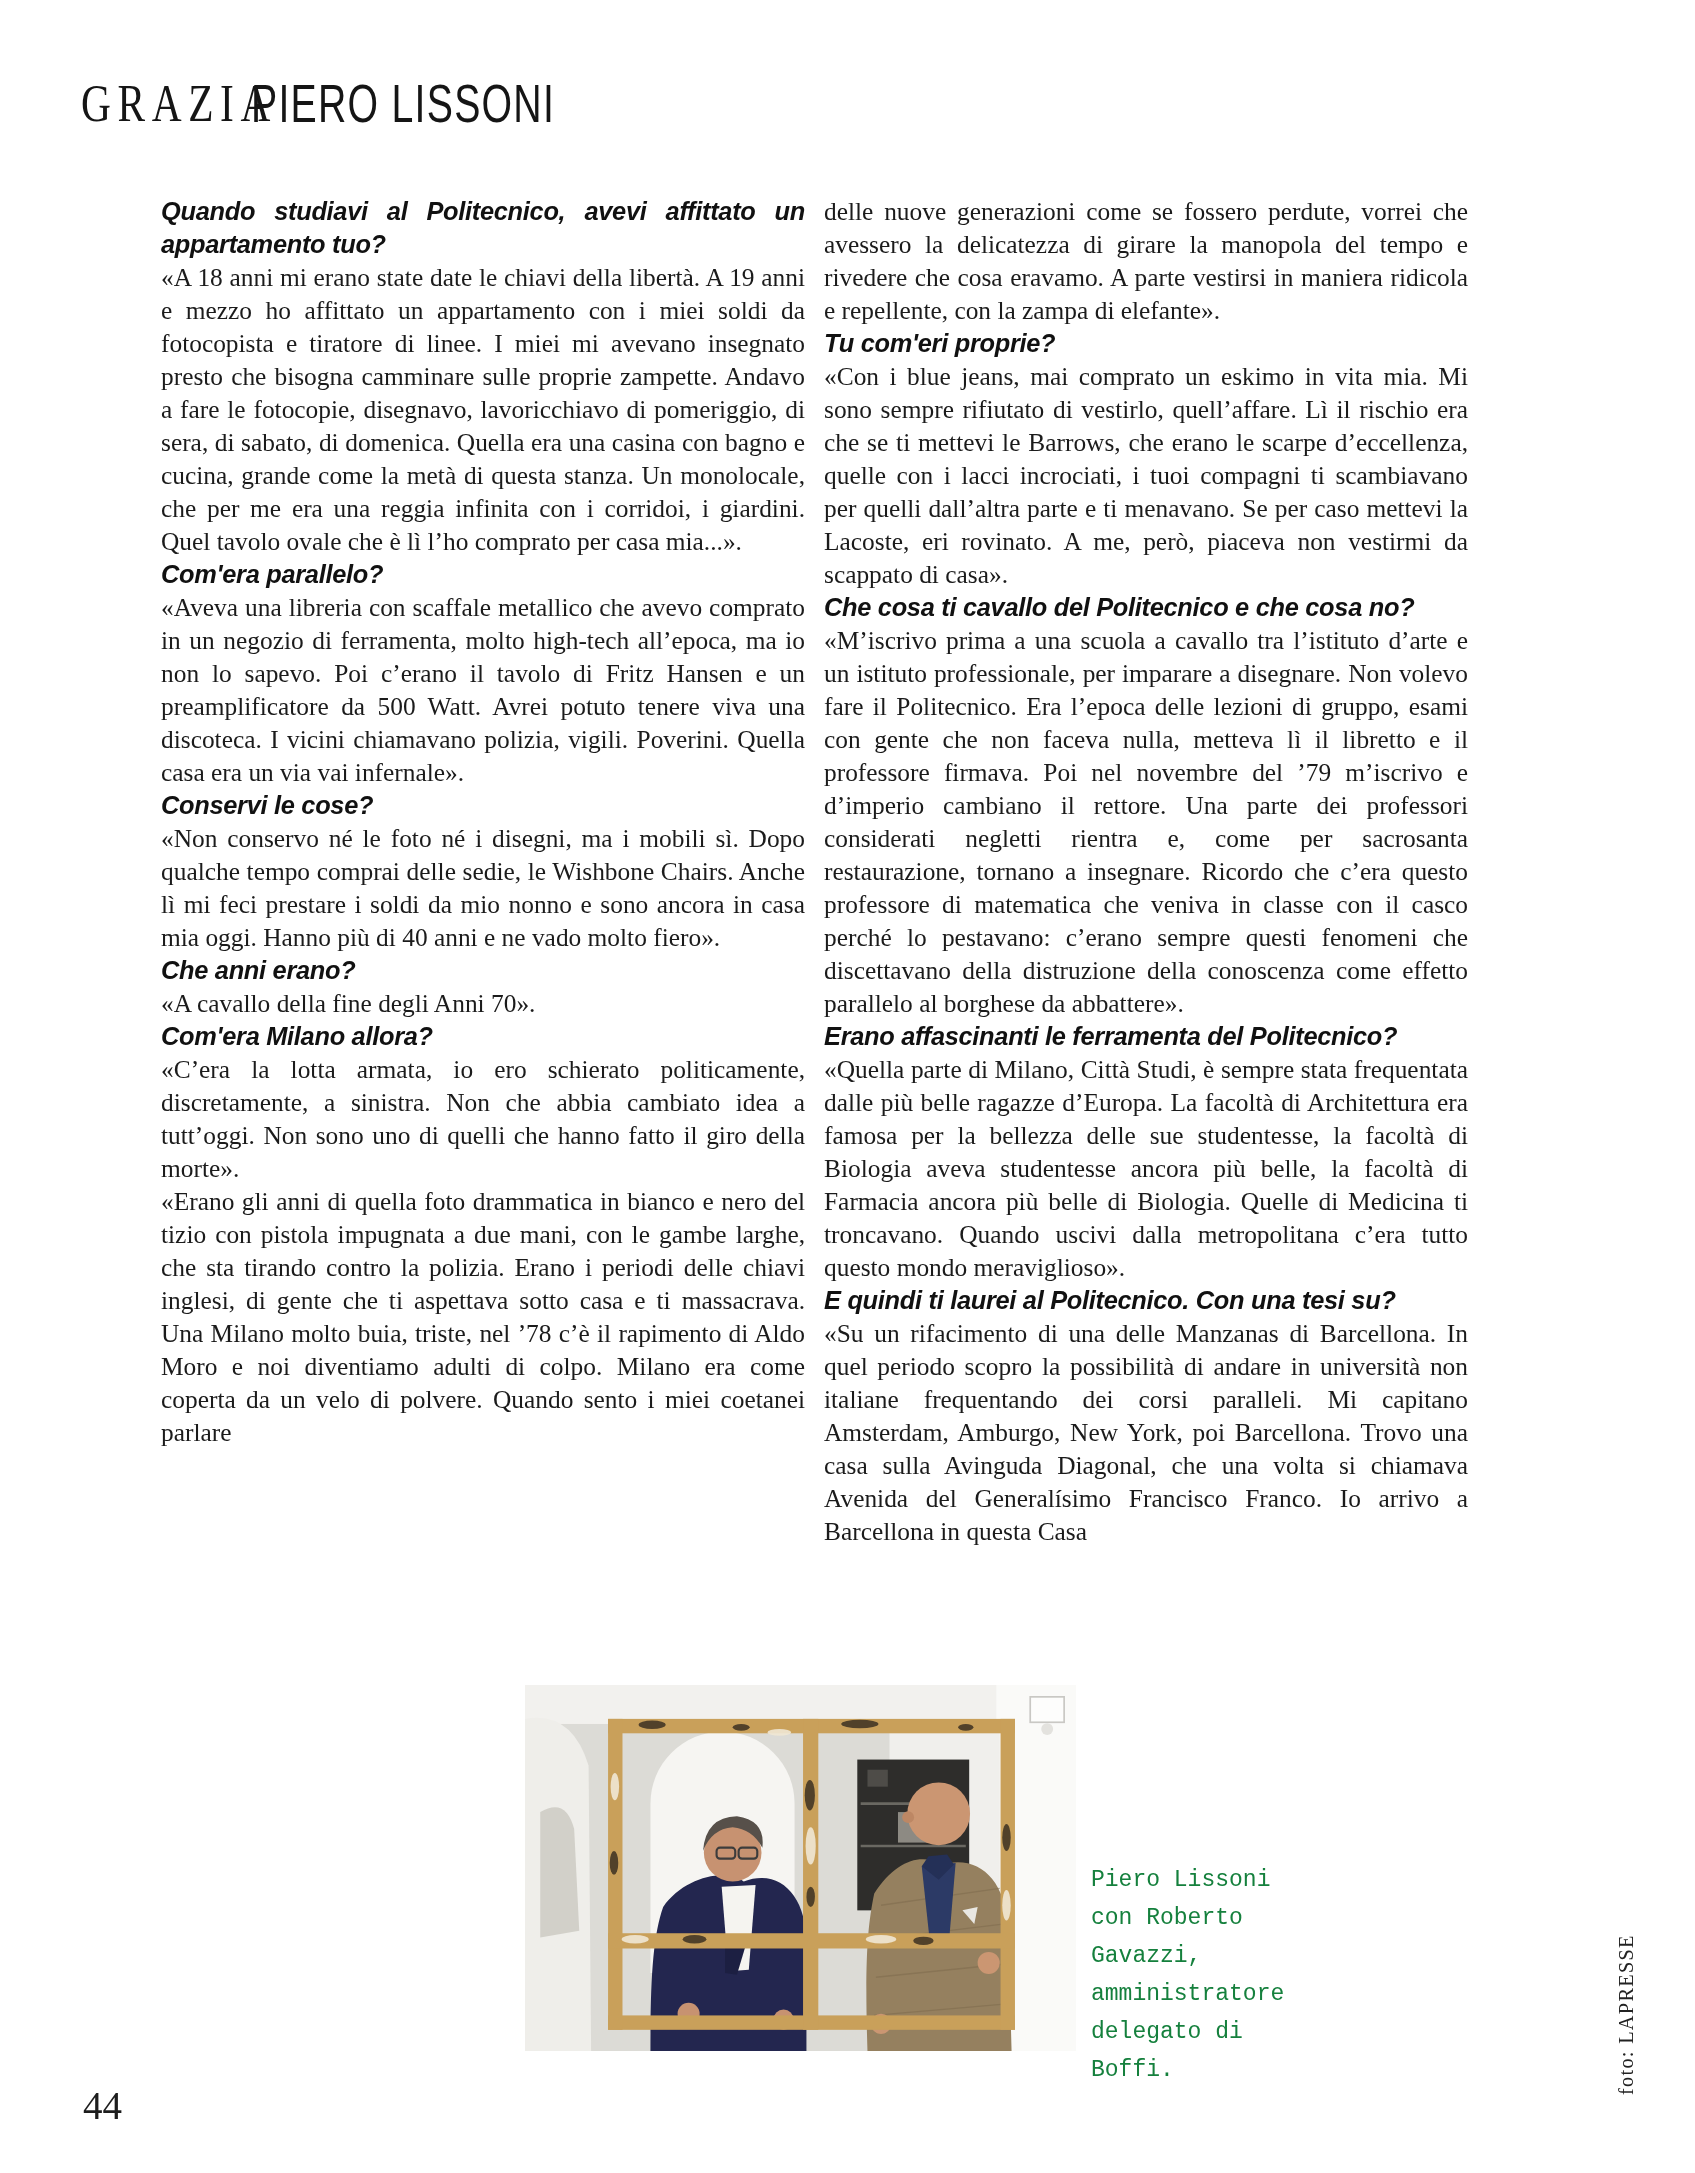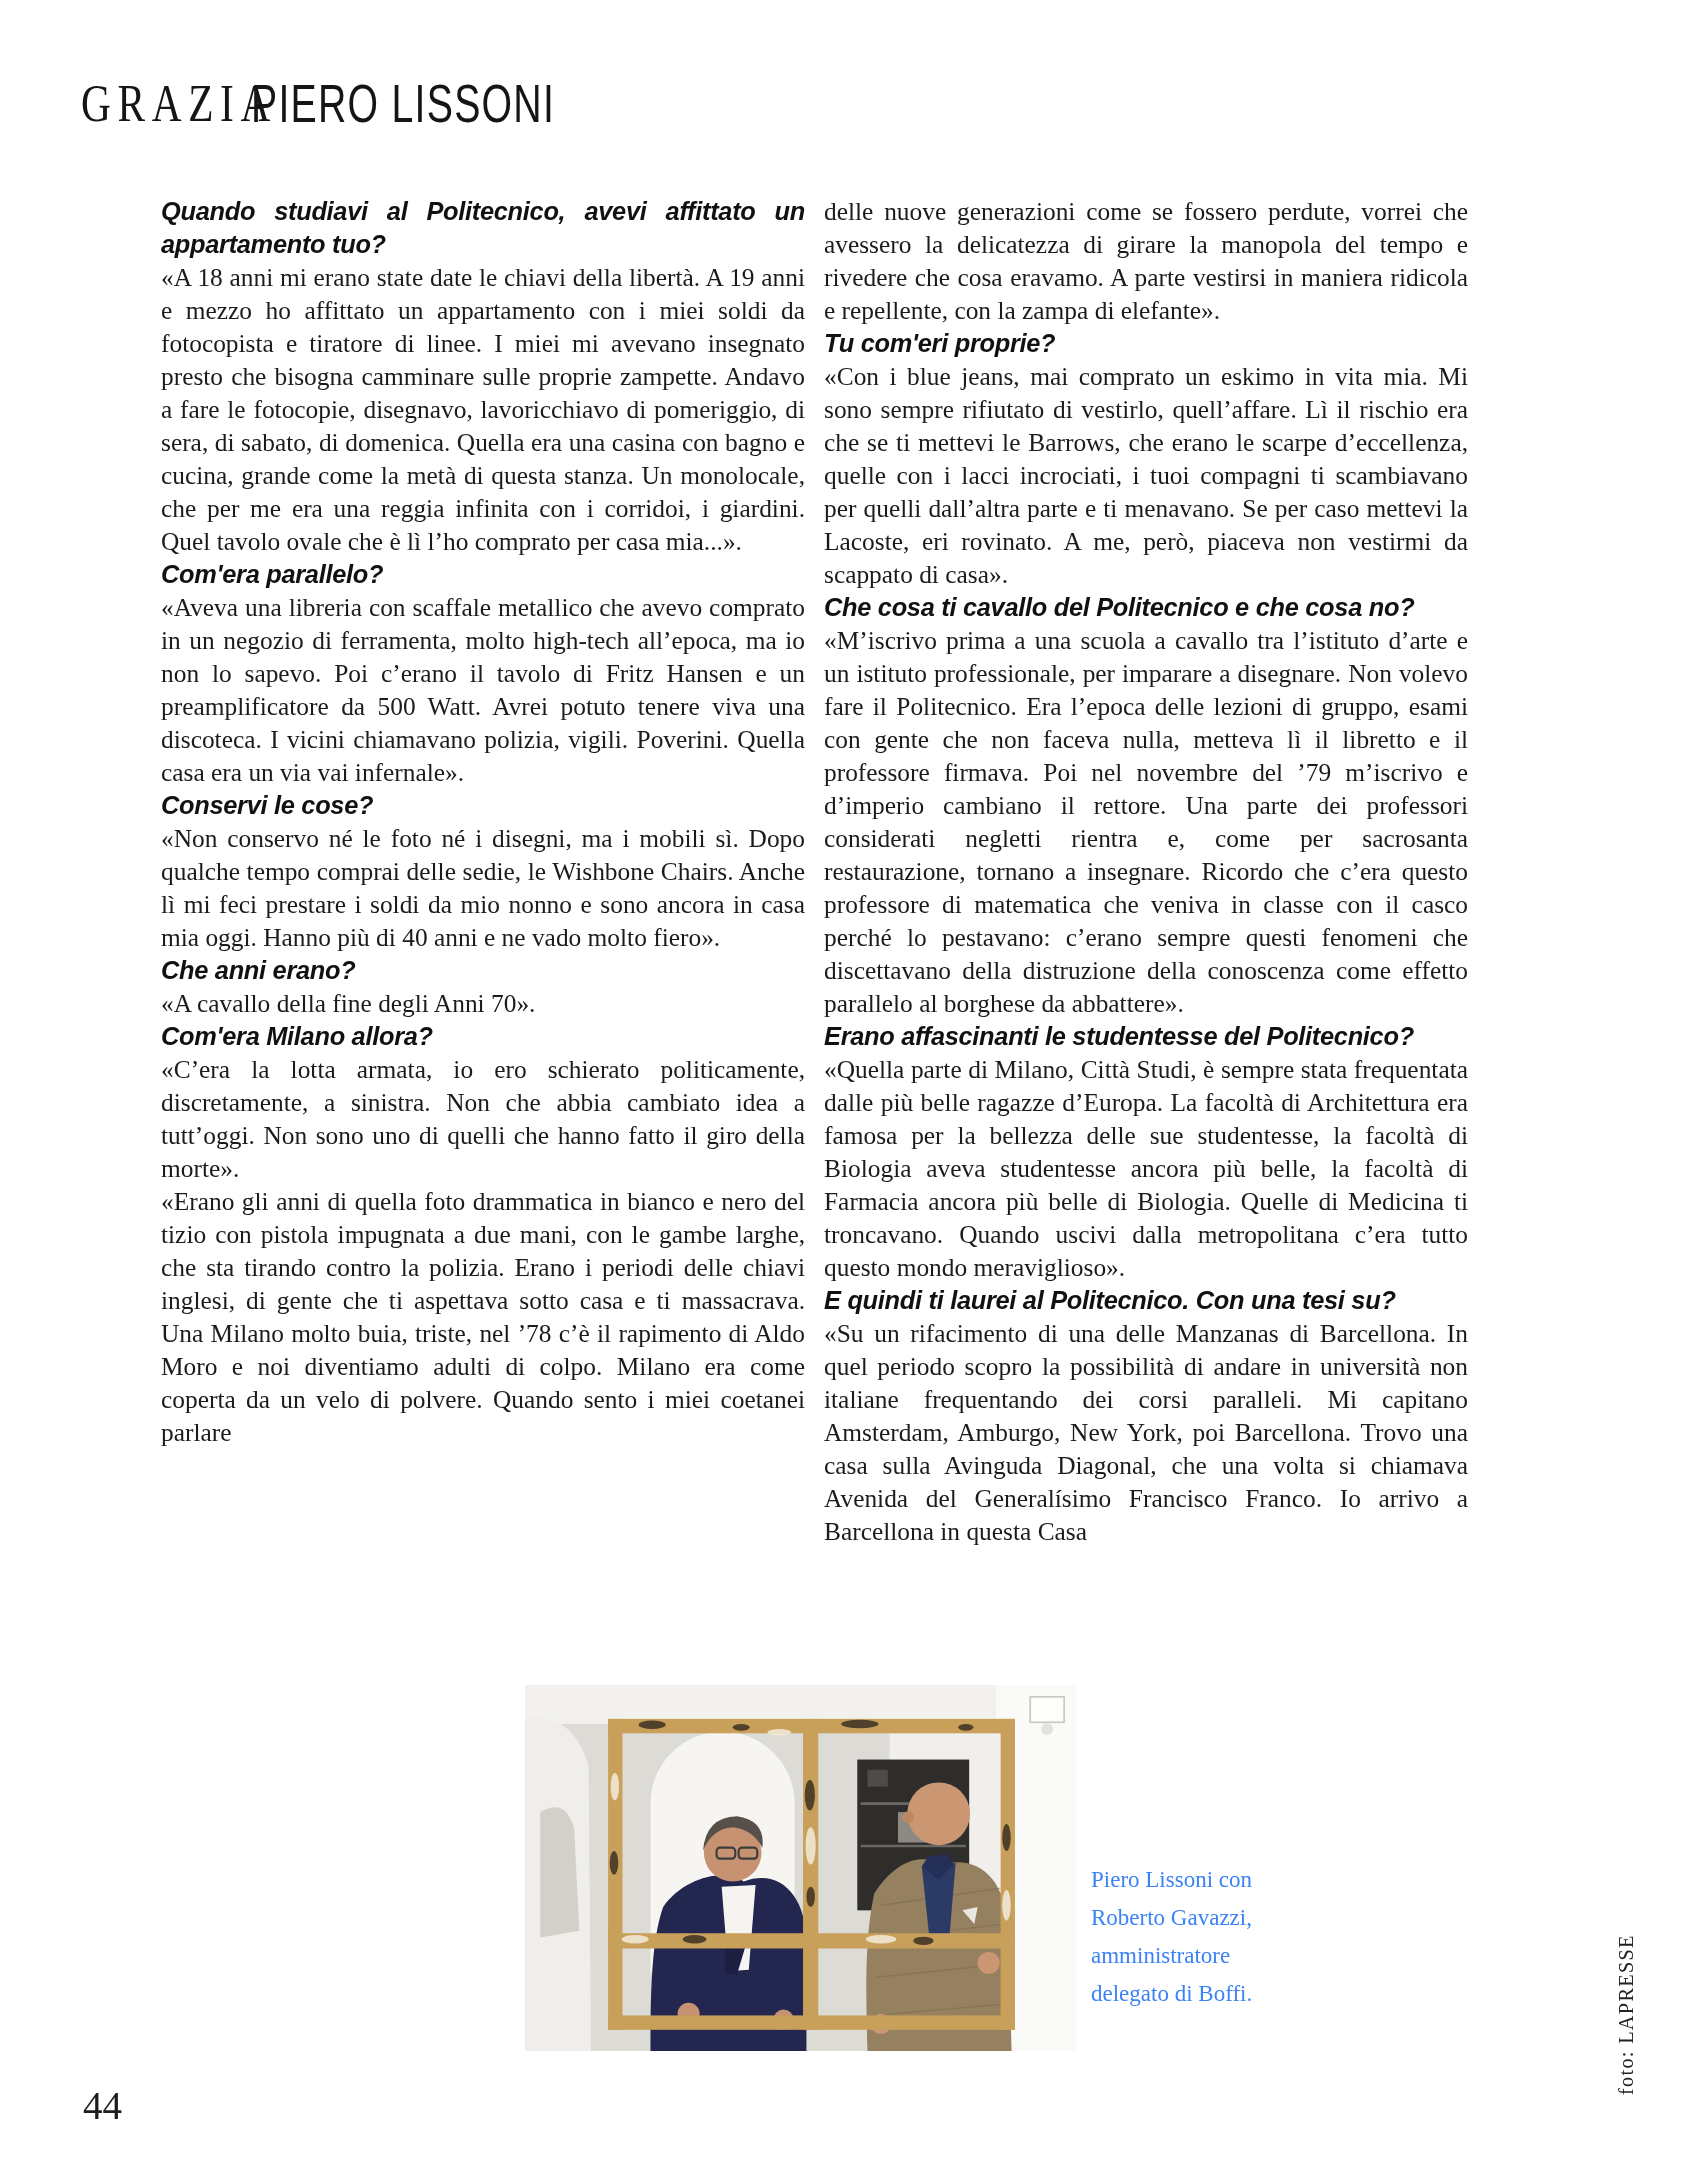--- a/index.html
+++ b/index.html
@@ -24,22 +24,22 @@
        text-align:justify;margin:0;}
   .answer{font-family:"Liberation Serif",serif;font-size:25.4px;line-height:33px;
        color:#1b1b1b;text-align:justify;margin:0;}
 
   
   .photo-wrap{position:absolute;left:525px;top:1685px;width:551px;height:366px;}
   .photo-wrap svg{display:block;width:100%;height:100%;}
 
   
   .photo-caption{position:absolute;left:1091px;top:1861px;width:185px;
-       font-family:Liberation Serif, serif;font-size:23px;line-height:38px;
-       color:#3b82f6;}
+       font-family:Liberation Mono, monospace;font-size:23px;line-height:38px;
+       color:#15803d;}
 
   
   .photo-credit{position:absolute;left:1615px;top:2095px;
        transform:rotate(-90deg);transform-origin:0 0;white-space:nowrap;
        font-family:"Liberation Serif",serif;font-size:20.3px;letter-spacing:1.3px;color:#222;}
 
   
   .page-number{position:absolute;left:83px;top:2083px;
        font-family:"Liberation Serif",serif;font-size:39px;color:#1d1d1d;text-align:right;}
 </style>
@@ -63,21 +63,21 @@
     <div class="question">Com'era Milano allora?</div>
     <div class="answer">«C’era la lotta armata, io ero schierato politicamente, discretamente, a sinistra. Non che abbia cambiato idea a tutt’oggi. Non sono uno di quelli che hanno fatto il giro della morte».</div>
     <div class="answer">«Erano gli anni di quella foto drammatica in bianco e nero del tizio con pistola impugnata a due mani, con le gambe larghe, che sta tirando contro la polizia. Erano i periodi delle chiavi inglesi, di gente che ti aspettava sotto casa e ti massacrava. Una Milano molto buia, triste, nel ’78 c’è il rapimento di Aldo Moro e noi diventiamo adulti di colpo. Milano era come coperta da un velo di polvere. Quando sento i miei coetanei parlare</div>
   </div>
 <div class="col col-right">
     <div class="answer">delle nuove generazioni come se fossero perdute, vorrei che avessero la delicatezza di girare la manopola del tempo e rivedere che cosa eravamo. A parte vestirsi in maniera ridicola e repellente, con la zampa di elefante».</div>
     <div class="question">Tu com'eri proprie?</div>
     <div class="answer">«Con i blue jeans, mai comprato un eskimo in vita mia. Mi sono sempre rifiutato di vestirlo, quell’affare. Lì il rischio era che se ti mettevi le Barrows, che erano le scarpe d’eccellenza, quelle con i lacci incrociati, i tuoi compagni ti scambiavano per quelli dall’altra parte e ti menavano. Se per caso mettevi la Lacoste, eri rovinato. A me, però, piaceva non vestirmi da scappato di casa».</div>
     <div class="question">Che cosa ti cavallo del Politecnico e che cosa no?</div>
     <div class="answer">«M’iscrivo prima a una scuola a cavallo tra l’istituto d’arte e un istituto professionale, per imparare a disegnare. Non volevo fare il Politecnico. Era l’epoca delle lezioni di gruppo, esami con gente che non faceva nulla, metteva lì il libretto e il professore firmava. Poi nel novembre del ’79 m’iscrivo e d’imperio cambiano il rettore. Una parte dei professori considerati negletti rientra e, come per sacrosanta restaurazione, tornano a insegnare. Ricordo che c’era questo professore di matematica che veniva in classe con il casco perché lo pestavano: c’erano sempre questi fenomeni che discettavano della distruzione della conoscenza come effetto parallelo al borghese da abbattere».</div>
-    <div class="question">Erano affascinanti le studentesse del Politecnico?</div>
+    <div class="question">Erano affascinanti le ferramenta del Politecnico?</div>
     <div class="answer">«Quella parte di Milano, Città Studi, è sempre stata frequentata dalle più belle ragazze d’Europa. La facoltà di Architettura era famosa per la bellezza delle sue studentesse, la facoltà di Biologia aveva studentesse ancora più belle, la facoltà di Farmacia ancora più belle di Biologia. Quelle di Medicina ti troncavano. Quando uscivi dalla metropolitana c’era tutto questo mondo meraviglioso».</div>
     <div class="question">E quindi ti laurei al Politecnico. Con una tesi su?</div>
     <div class="answer">«Su un rifacimento di una delle Manzanas di Barcellona. In quel periodo scopro la possibilità di andare in università non italiane frequentando dei corsi paralleli. Mi capitano Amsterdam, Amburgo, New York, poi Barcellona. Trovo una casa sulla Avinguda Diagonal, che una volta si chiamava Avenida del Generalísimo Francisco Franco. Io arrivo a Barcellona in questa Casa</div>
   </div>
 
 <div class="photo-wrap">
   <svg viewBox="0 0 650 432" preserveAspectRatio="none">
 
     <rect x="0" y="0" width="650" height="432" fill="#dcdbd6"></rect>
     <rect x="0" y="0" width="650" height="46" fill="#f2f1ee"></rect>

